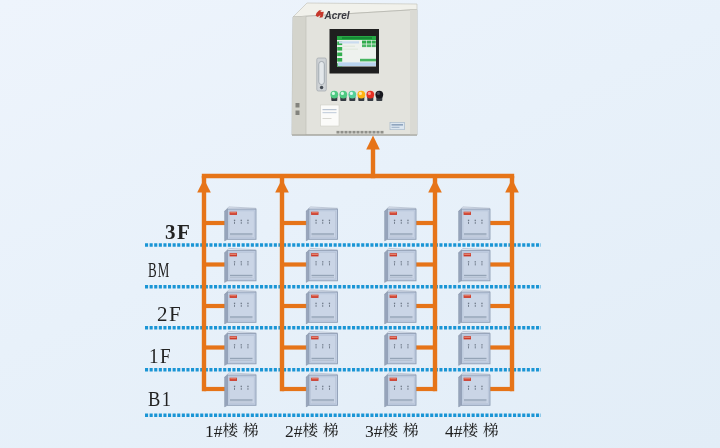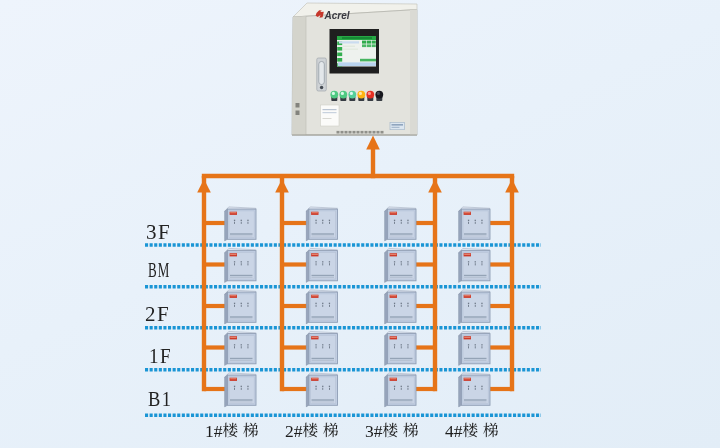--- a/index.html
+++ b/index.html
@@ -119,23 +119,23 @@
   <use href="#glou" x="382.3" y="436"></use>
   <use href="#gti" x="402.8" y="436"></use>
 </g>
 <g>
   <text x="445" y="437.2" font-family="Liberation Serif" font-size="17.5" fill="#1c1c1c">4#</text>
   <use href="#glou" x="462.3" y="436"></use>
   <use href="#gti" x="482.8" y="436"></use>
 </g>
 </svg>
 
-<div class="flbl" style="left:146px;top:219.8px;transform:scaleX(1.0);transform-origin:0 0;">3F</div>
+<div class="flbl" style="left:165px;top:219.8px;transform:scaleX(1.0);transform-origin:0 0;font-weight:bold;">3F</div>
 <div class="flbl" style="left:147.8px;top:257.5px;transform:scaleX(0.62);transform-origin:0 0;">BM</div>
-<div class="flbl" style="left:145px;top:301.7px;transform:scaleX(1.0);transform-origin:0 0;">2F</div>
+<div class="flbl" style="left:157px;top:301.7px;transform:scaleX(1.0);transform-origin:0 0;">2F</div>
 <div class="flbl" style="left:148.7px;top:343.7px;transform:scaleX(0.91);transform-origin:0 0;">1F</div>
 <div class="flbl" style="left:147.8px;top:387.1px;transform:scaleX(0.88);transform-origin:0 0;">B1</div>
 
 <svg width="140" height="140" viewBox="0 0 140 140" style="position:absolute;left:286px;top:0px">
   <polygon points="7,17 21,3 131,4 131,9.5" fill="#f1f1eb" stroke="#c5c5bd" stroke-width="0.7"></polygon>
   <polygon points="7,17 131,9.5 131,135 6,135" fill="#e3e3dd" stroke="#b5b5ad" stroke-width="0.8"></polygon>
   <polygon points="7,17 20,16.2 20,135 6,135" fill="#d4d4cc"></polygon>
   <line x1="20" y1="16.2" x2="20" y2="135" stroke="#c0c0b8" stroke-width="0.7"></line>
   <polygon points="124,10 131,9.5 131,135 124,135" fill="#dadad4"></polygon>
   <line x1="6" y1="135" x2="131" y2="135" stroke="#9a9a92" stroke-width="1.2"></line>

